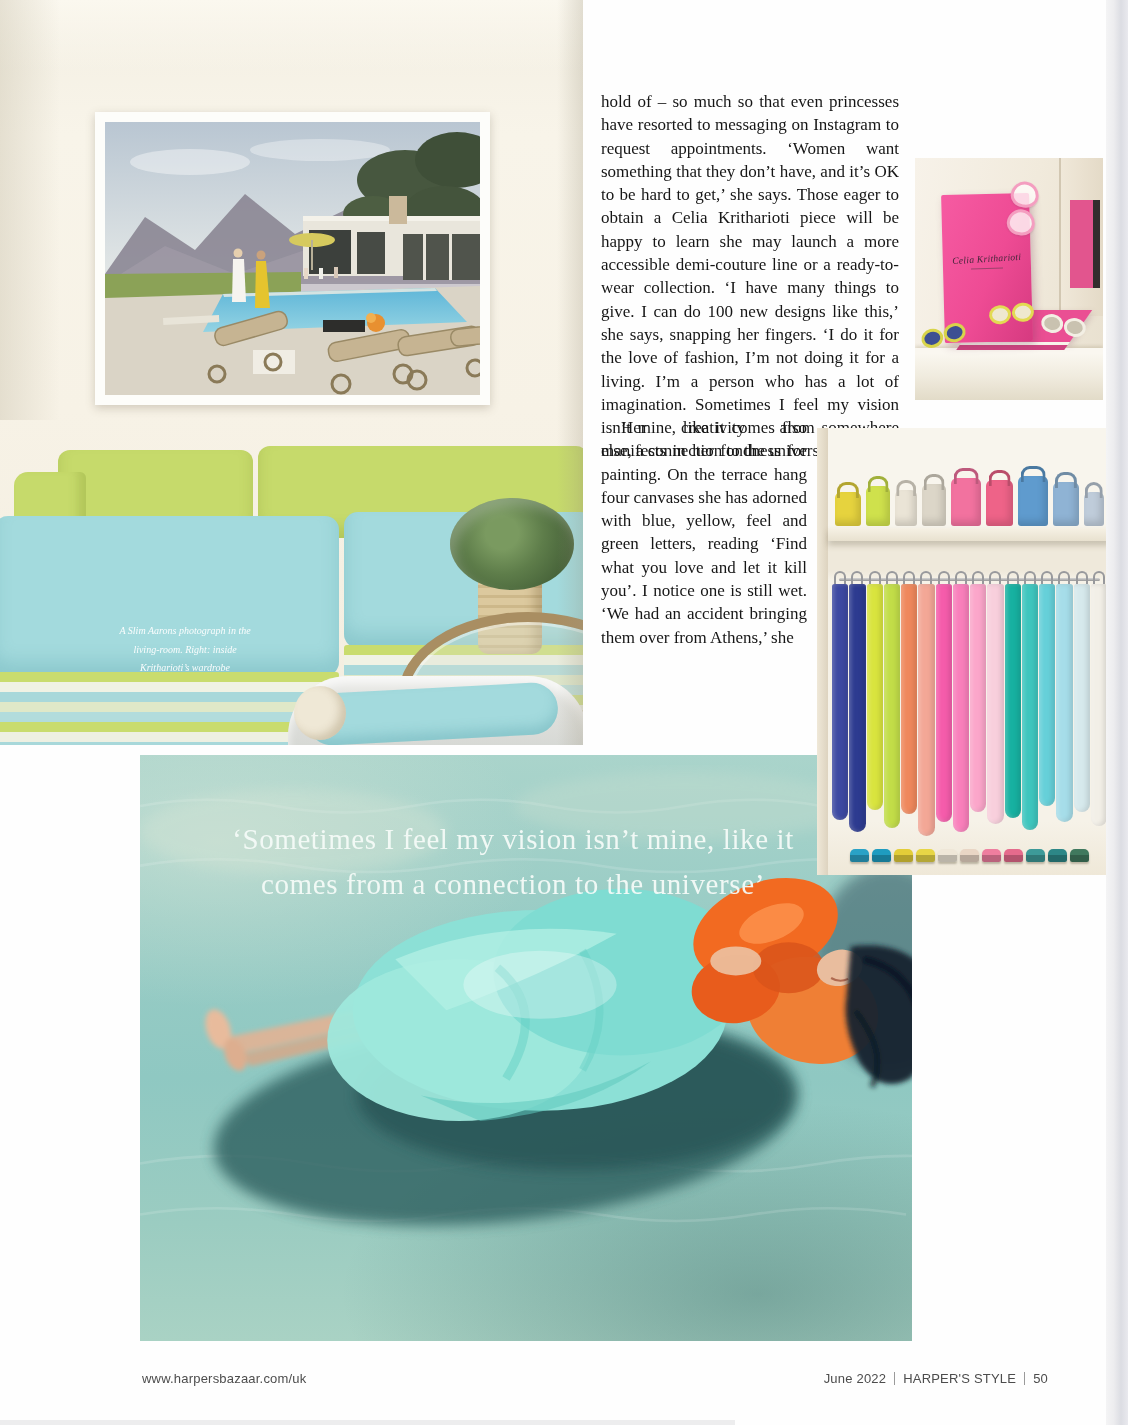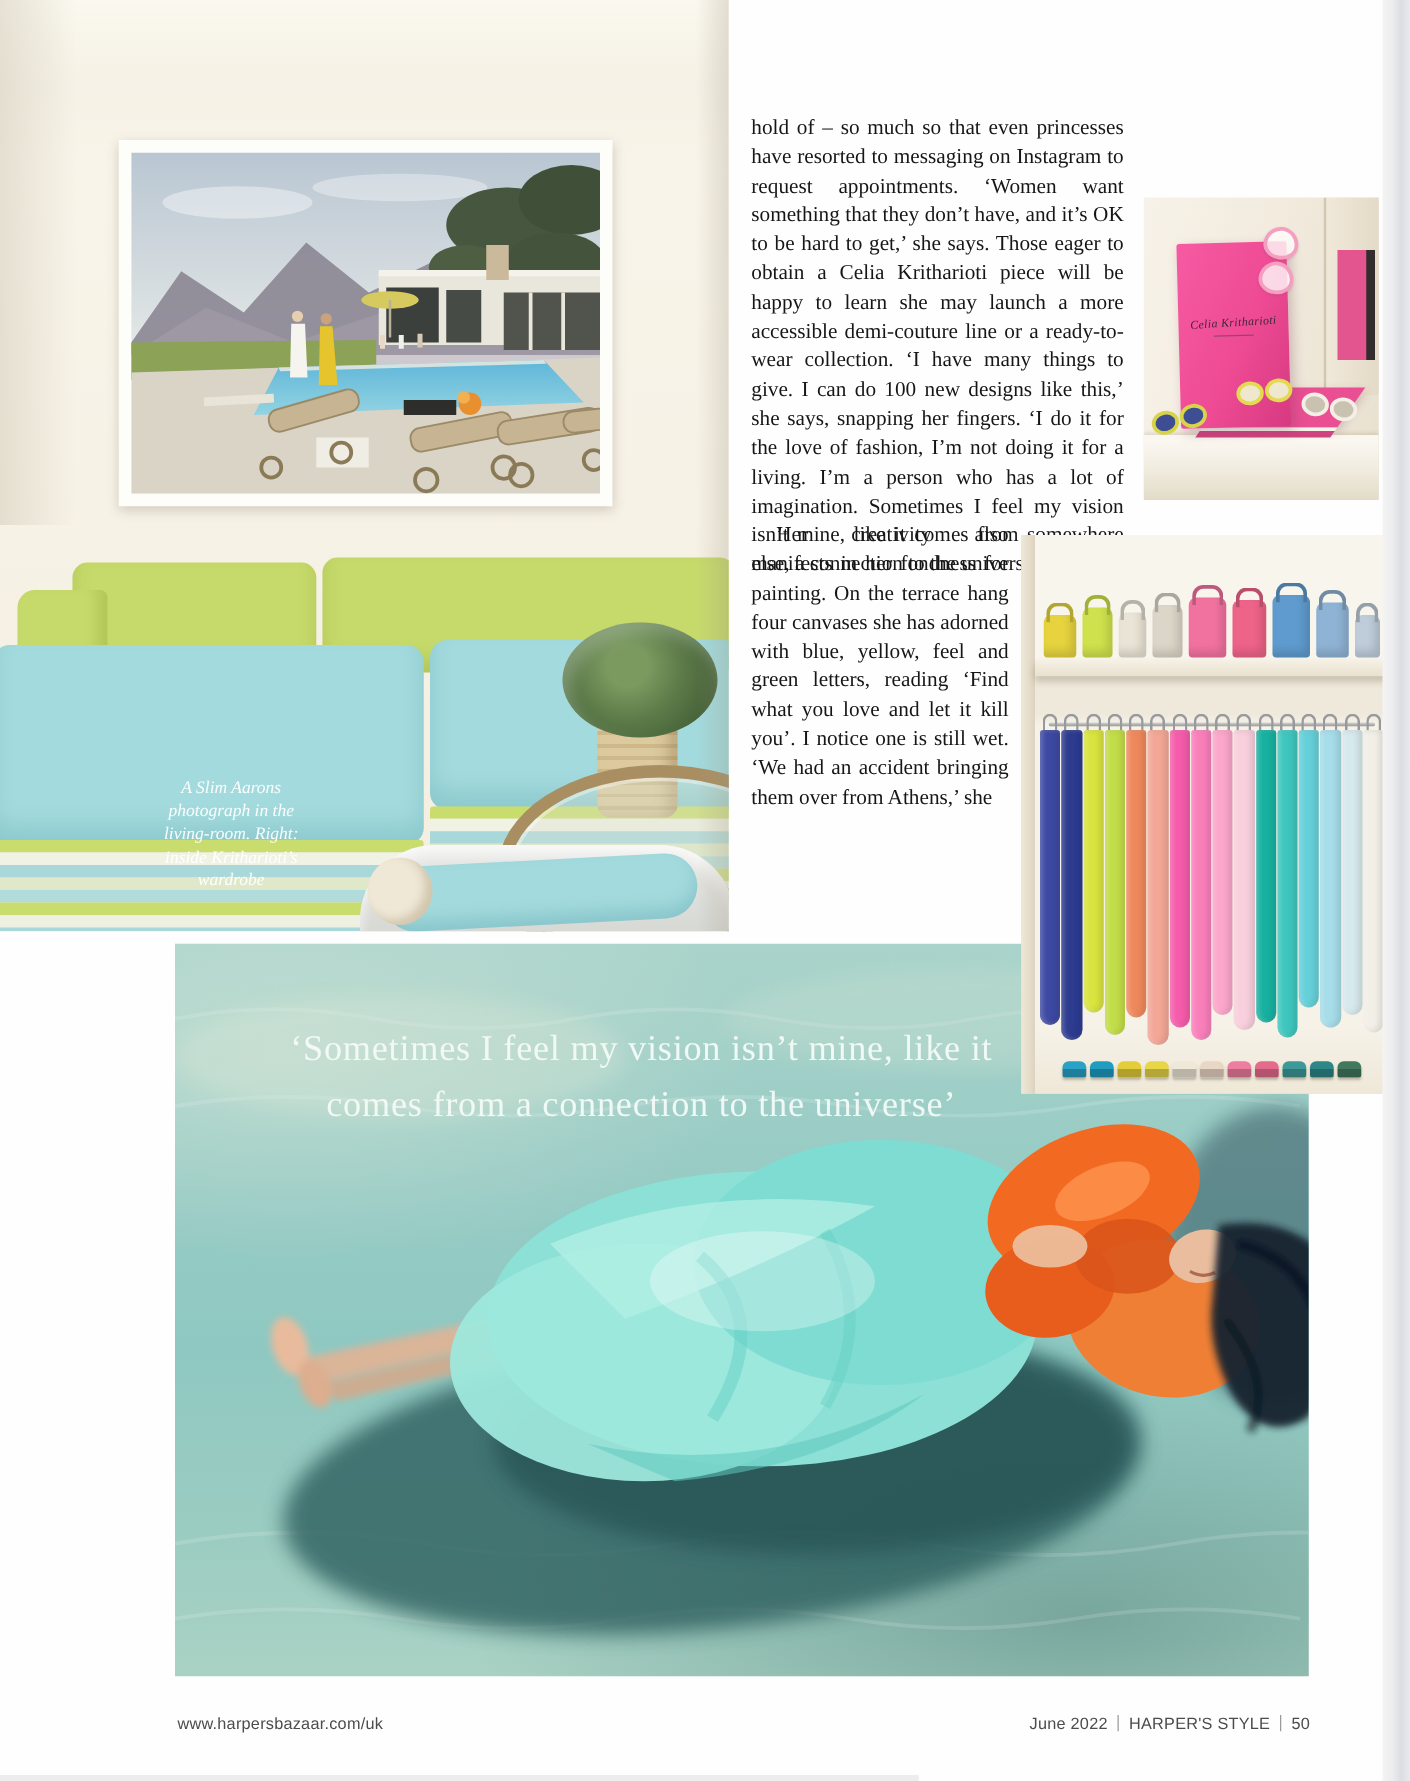--- a/index.html
+++ b/index.html
@@ -69,21 +69,21 @@
   .table-scroll{position:absolute;left:430px;top:690px;width:150px;height:70px;border-radius:50%;
     border:7px solid #b2986c;background:transparent;}
   .armchair{position:absolute;left:288px;top:676px;width:300px;height:80px;border-radius:60px 60px 0 0;
     background:linear-gradient(180deg,#e9e9e6,#d4d6d2);box-shadow:inset 0 8px 10px rgba(255,255,255,.7);}
   .bolster{position:absolute;left:306px;top:688px;width:252px;height:52px;border-radius:26px;
     background:var(--couch_aqua,#a3dadd);box-shadow:inset 0 -8px 12px rgba(60,140,150,.25);transform:rotate(-3deg);}
   .bolster-cap{position:absolute;left:294px;top:686px;width:52px;height:54px;border-radius:50%;
     background:#efe8d6;box-shadow:inset -6px -4px 8px rgba(140,120,80,.3);}
 
   .caption{position:absolute;left:118px;top:622px;width:134px;text-align:center;
-    font-style:italic;font-size:14px;line-height:18.5px;color:rgba(255,255,255,.95);}
+    font-style:italic;font-size:10px;line-height:18.5px;color:rgba(255,255,255,.95);}
 
   
   .book-photo{position:absolute;left:915px;top:158px;width:188px;height:242px;overflow:hidden;
     background:linear-gradient(100deg,#f7f2e9 0%,#f1eadC 55%,#e8e0cf 100%);}
   .mirror{position:absolute;right:0;top:0;width:42px;height:158px;
     background:linear-gradient(90deg,#f0e8d9,#e4dac7);border-left:2px solid #d2c7b2;}
   .mirror-book{position:absolute;right:3px;top:42px;width:30px;height:88px;background:#e2558e;
     box-shadow:inset -7px 0 0 #332d2d;}
   .shelf-front{position:absolute;left:0;right:0;bottom:0;height:52px;
     background:linear-gradient(180deg,#faf7f0 0 10%,#f0ebde 55%,#e2dbc8 100%);box-shadow:0 -2px 3px rgba(150,135,105,.25);}
@@ -128,21 +128,21 @@
   .rack{position:absolute;left:15px;right:15px;top:156px;display:flex;gap:1px;align-items:flex-start;}
   .garment{flex:1;position:relative;border-radius:3px 3px 9px 9px;
     box-shadow:inset -3px 0 5px rgba(0,0,0,.12), inset 2px 0 4px rgba(255,255,255,.25);}
   .garment::before{content:'';position:absolute;top:-13px;left:50%;width:8px;height:11px;
     border:2px solid #98999c;border-bottom:none;border-radius:6px 6px 0 0;transform:translateX(-50%);}
   .sandals{position:absolute;left:18px;right:18px;bottom:13px;display:flex;
     justify-content:center;gap:3px;align-items:flex-end;}
   .sandal{width:19px;height:13px;border-radius:5px 5px 2px 2px;box-shadow:0 2px 2px rgba(90,80,55,.35);}
 
   
-  .water{position:absolute;left:140px;top:755px;width:907px;height:586px;overflow:hidden;
+  .water{position:absolute;left:140px;top:755px;width:772px;height:586px;overflow:hidden;
     background:
       radial-gradient(90% 55% at 80% 92%, rgba(40,90,88,.35), rgba(40,90,88,0) 60%),
       radial-gradient(60% 40% at 10% 15%, rgba(220,232,218,.5), rgba(220,232,218,0) 70%),
       linear-gradient(180deg,#aad4cb 0%,#99ccc5 28%,#8fc8c2 55%,#9bccc1 80%,#a9d2c4 100%);}
   .water svg{position:absolute;inset:0;display:block;}
   .pull-quote{position:absolute;left:88px;top:62px;width:570px;text-align:center;
     font-size:29px;line-height:45px;color:rgba(244,250,247,.96);letter-spacing:.6px;}
 </style>
 </head>
 <body>

